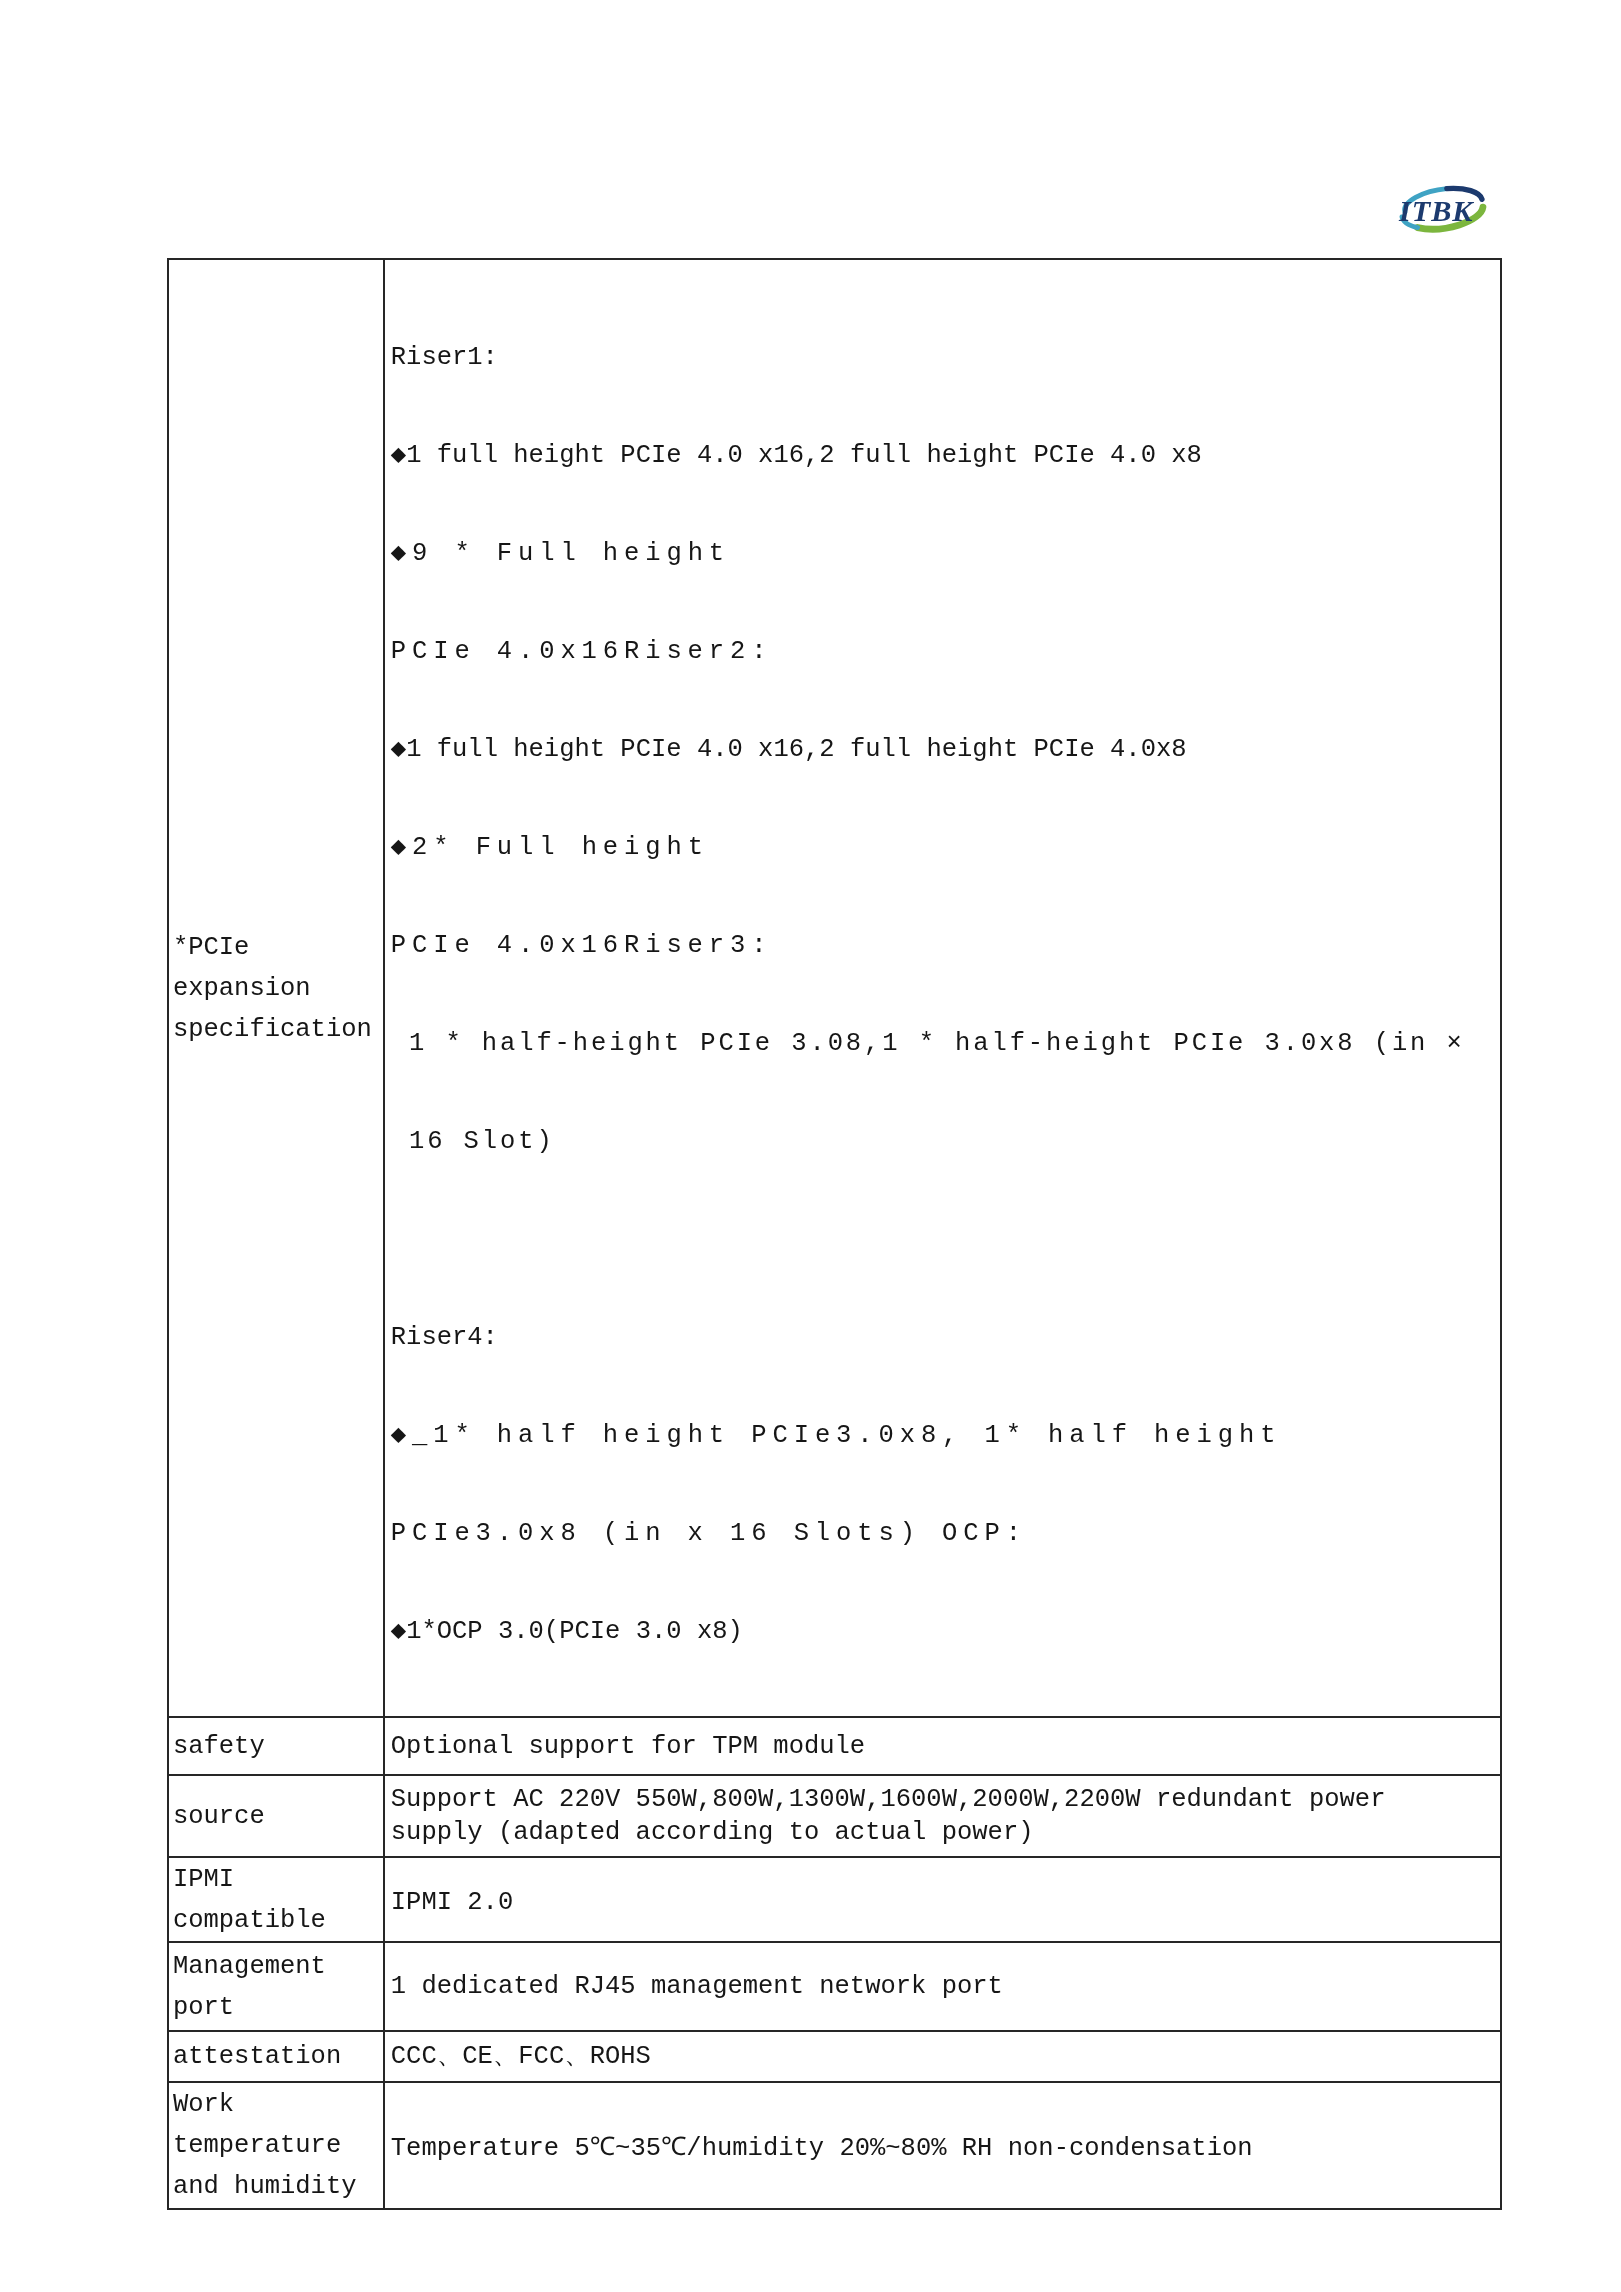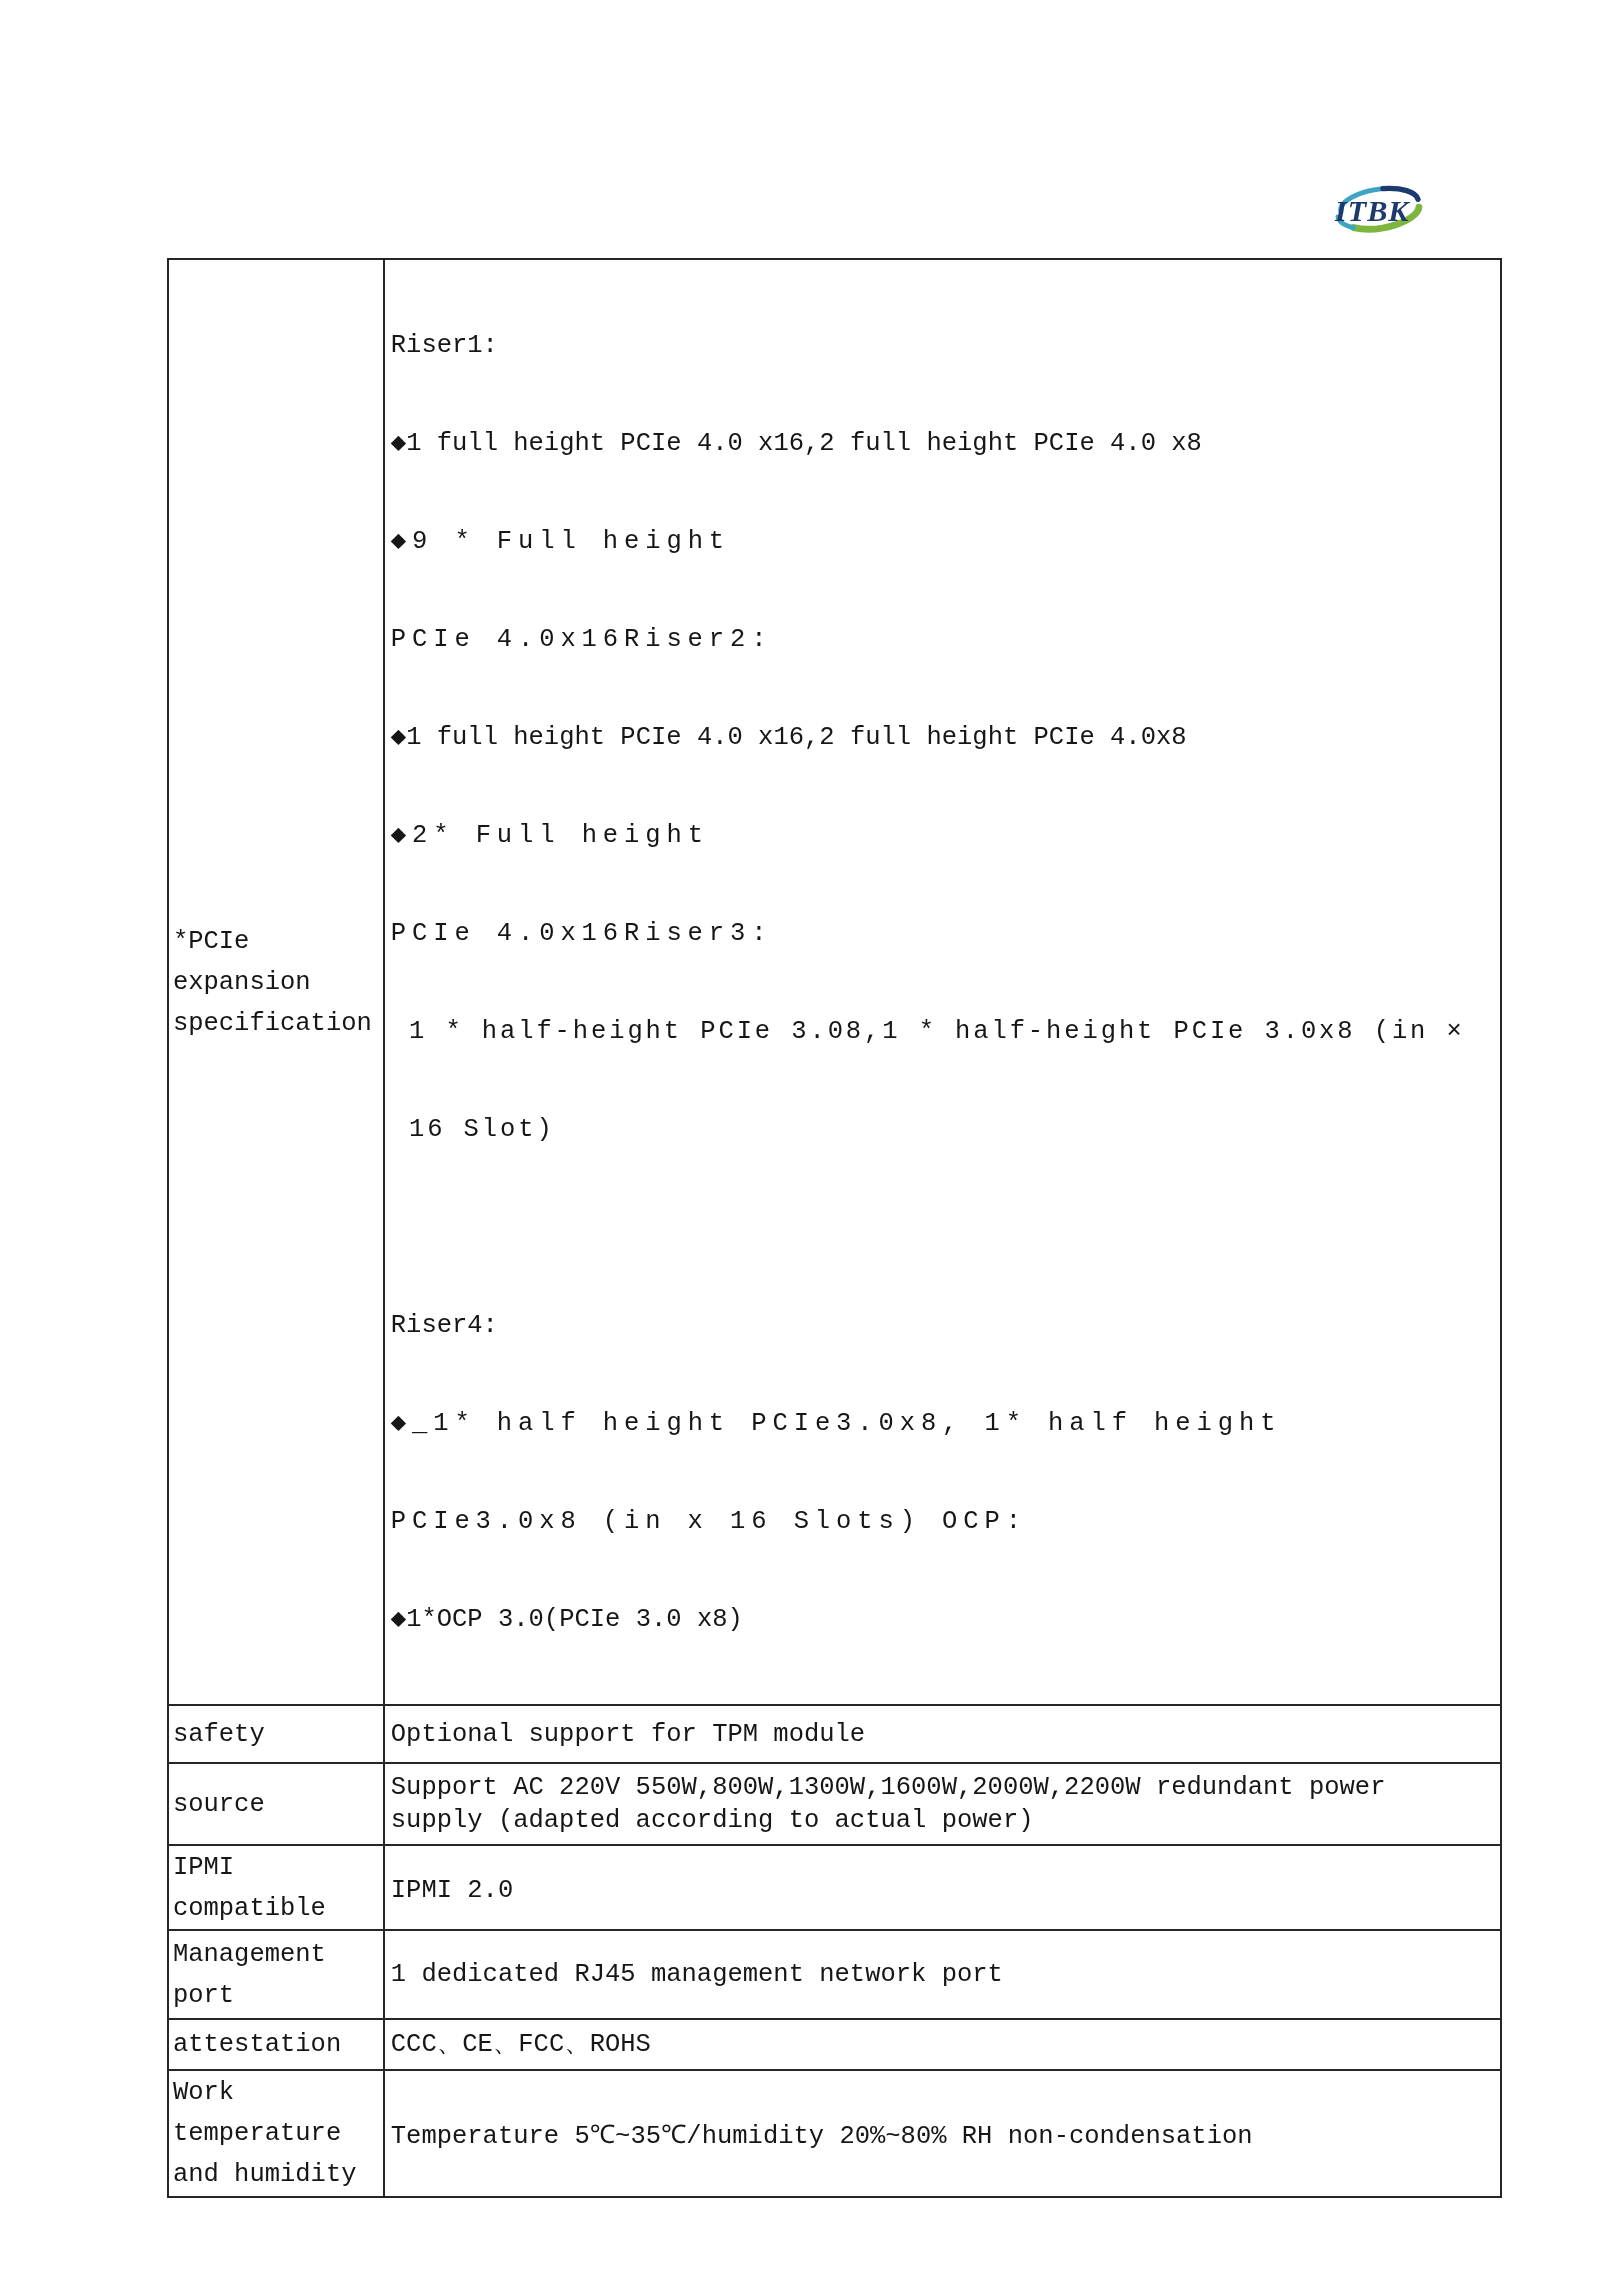--- a/index.html
+++ b/index.html
@@ -4,21 +4,21 @@
 <style>
   html,body{margin:0;padding:0;background:#ffffff;}
   body{
     width:1621px;height:2293px;
     font-family:"Liberation Mono","DejaVu Sans Mono",monospace;
     color:#161616;
   }
   .page{position:relative;width:1621px;height:2293px;background:#fff;overflow:hidden;}
 
   
-  .logo{position:absolute;left:1321px;top:171px;width:112px;height:80px;}
+  .logo{position:absolute;left:1385px;top:171px;width:112px;height:80px;}
 
   
   table.spec{
     position:absolute;left:167px;top:258px;
     width:1335px;border-collapse:collapse;table-layout:fixed;
     font-size:25.5px;
   }
   table.spec td{
     border:2px solid #262626;
     vertical-align:middle;
@@ -31,21 +31,21 @@
     padding:0 2px 0 3.9px;
   }
   td.val{
     line-height:33px;
     white-space:pre-wrap;
     padding:2px 3.9px 2px 5.9px;
   }
   .lbl-right{text-align:left;padding-right:3.9px;}
   .ind{padding-left:23.5px;}
   .ind2{padding-left:11.8px;}
-  td.pcie{vertical-align:top;padding-top:4px;}
+  td.pcie{vertical-align:top;padding-top:16px;}
   td.v-top-pad{vertical-align:top;padding-top:7.8px;}
   .v-fan{line-height:46px;}
 
   [data-name="pcie-line"]{white-space:pre;line-height:32px;min-height:32px;}
   .normal{letter-spacing:0;}
   .spaced{letter-spacing:5.9px;}
   .slight{letter-spacing:2.9px;}
 
   tr.r0{height:457px;}
   tr.r1{height:58px;}

